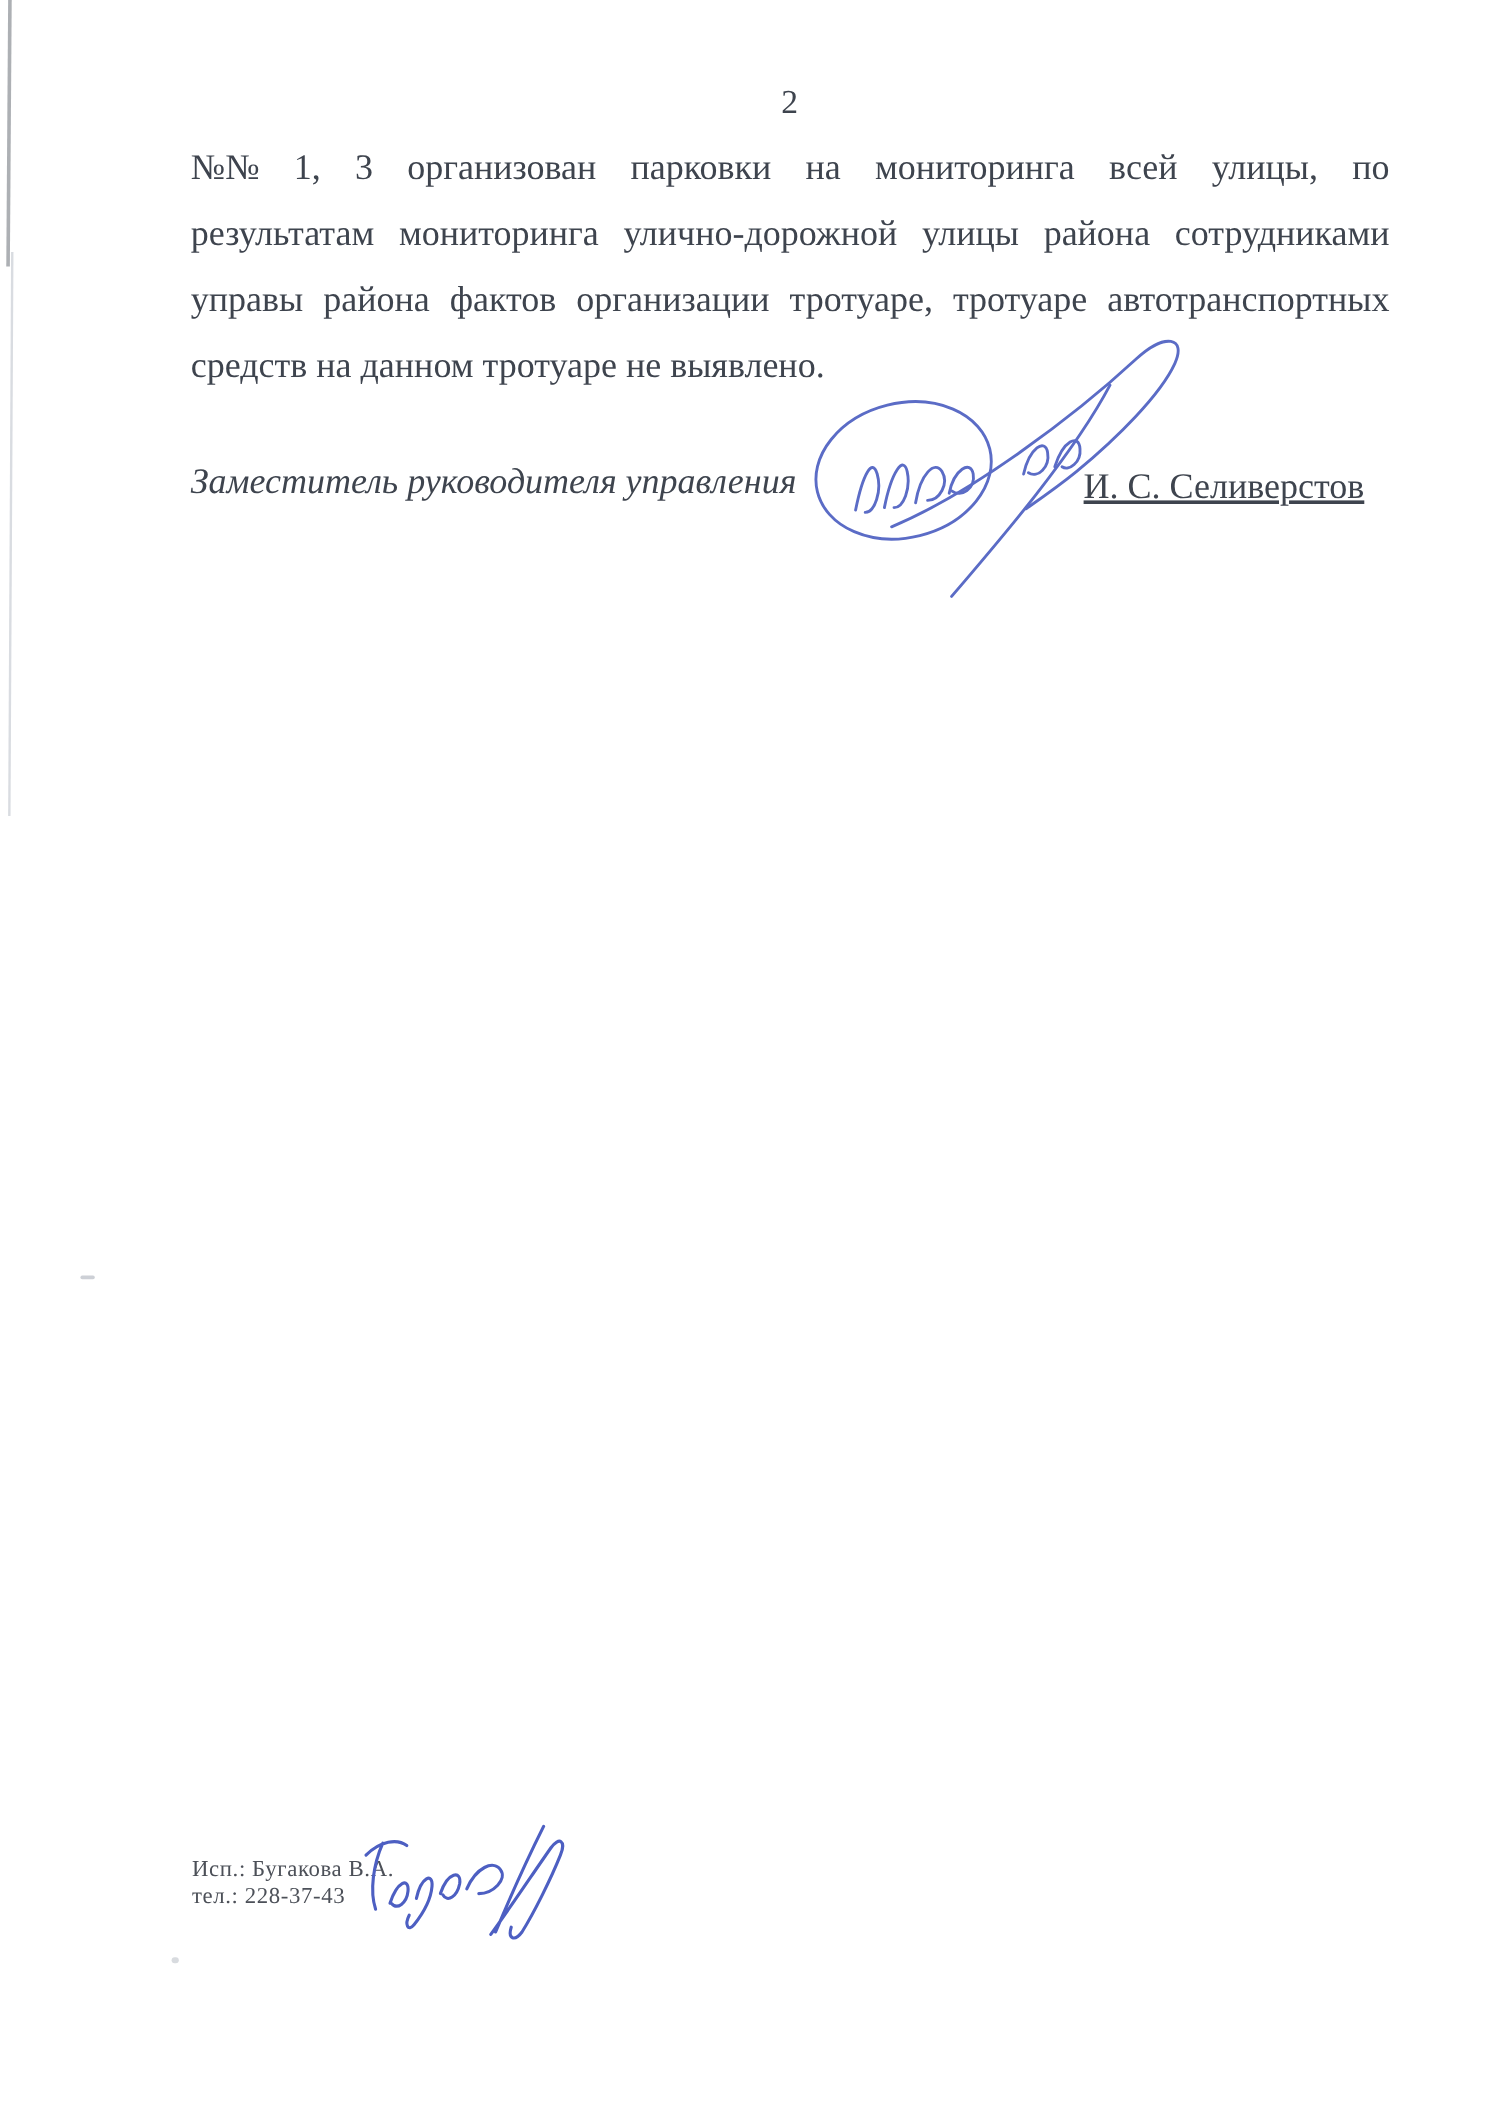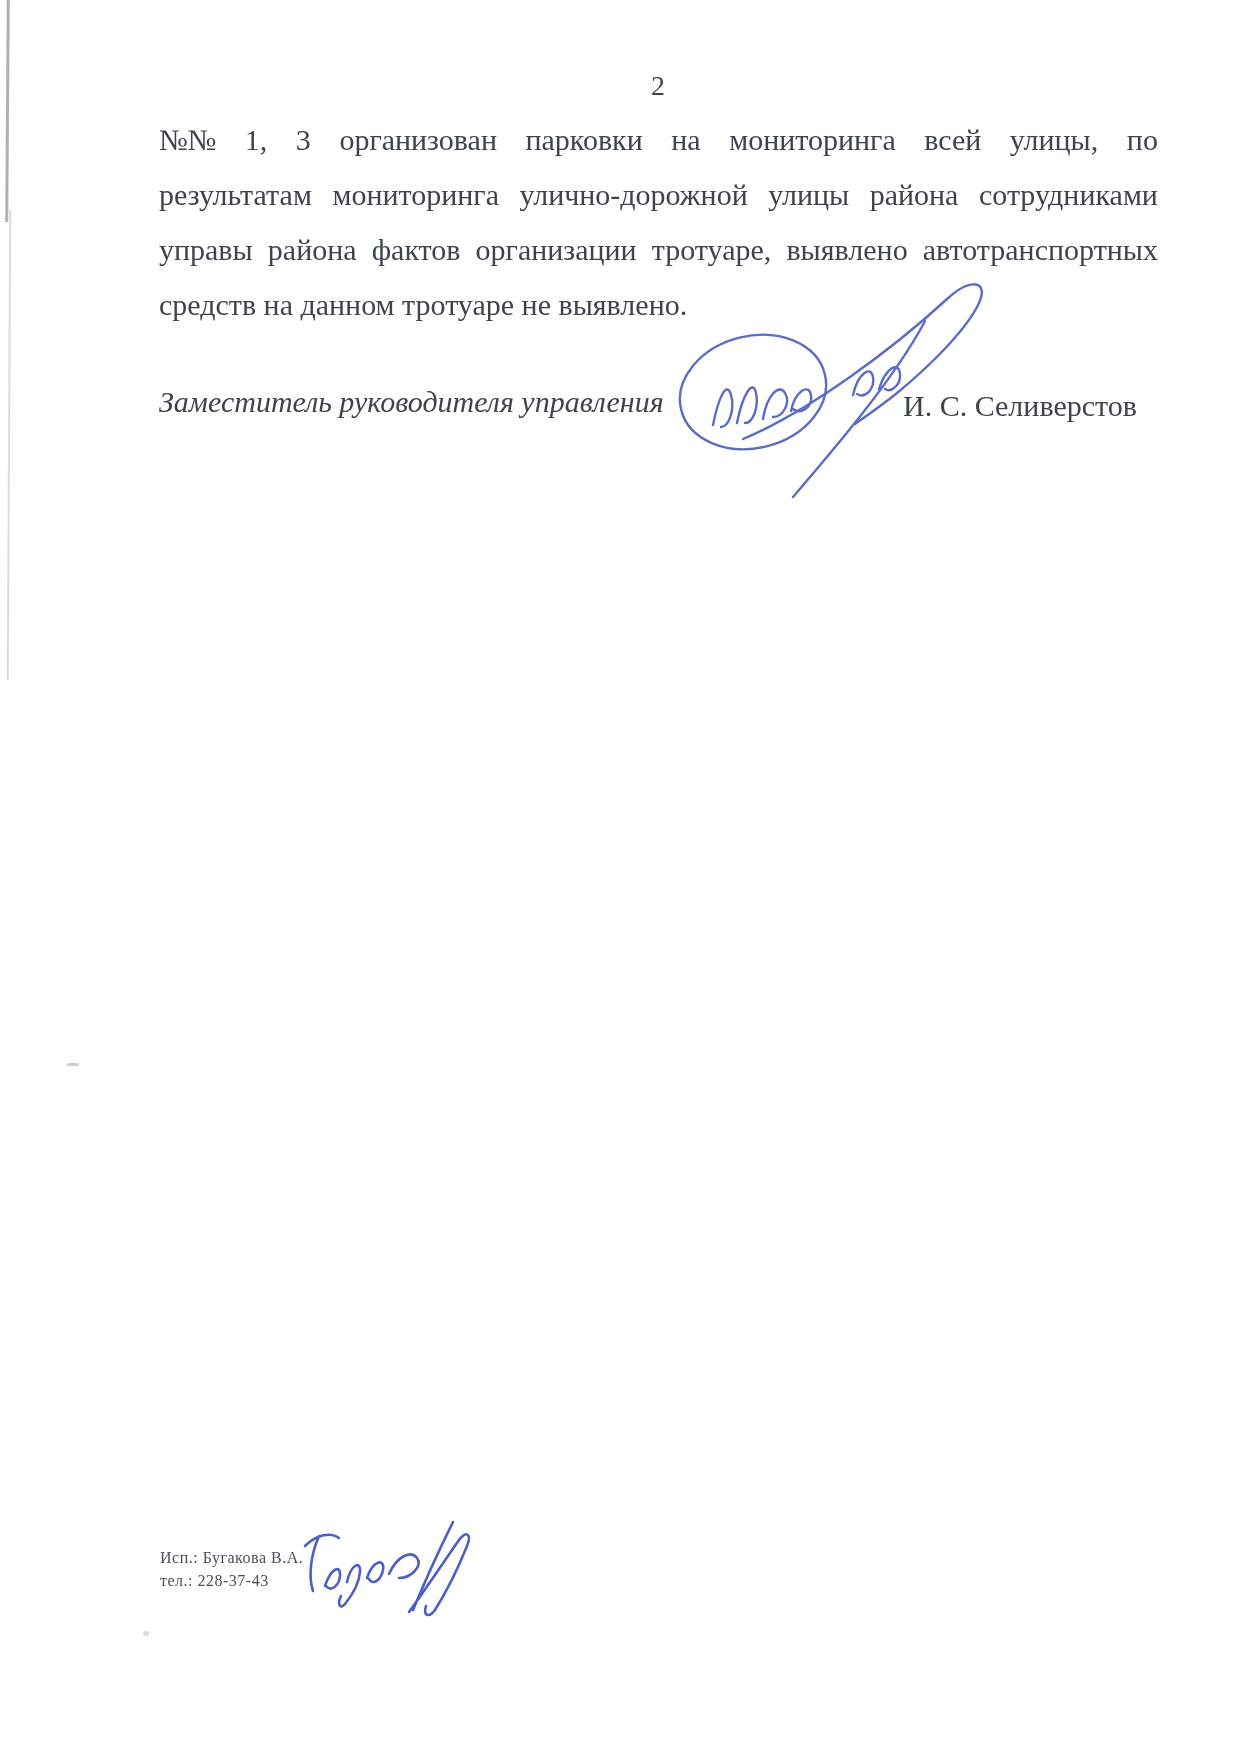--- a/index.html
+++ b/index.html
@@ -29,26 +29,26 @@
     height:55px;line-height:55px;white-space:nowrap;
   }
   .p-line.last{display:block;justify-content:flex-start;}
   
   .signer-title{
     position:absolute;left:159px;top:374px;
     font-size:30px;line-height:55px;white-space:nowrap;font-style:italic;
   }
   .signer-name{
     position:absolute;left:903px;top:378px;
-    font-size:30px;line-height:55px;white-space:nowrap;
+    font-size:30px;line-height:55px;white-space:nowrap;text-decoration:underline;
   }
   
   .footer-block{
     position:absolute;left:160px;top:1546px;
-    font-size:16px;line-height:23px;
+    font-size:19px;line-height:23px;
     color:var(--footer-ink,#4c5058);
     letter-spacing:.5px;
   }
   
   .sig-main{position:absolute;left:595px;top:243px;width:400px;height:260px;}
   .sig-footer{position:absolute;left:293px;top:1516px;width:195px;height:105px;}
   .sig-main path,.sig-main ellipse{
     fill:none;stroke:var(--signature-ink,#5b6cc6);
     stroke-width:2.4;stroke-linecap:round;stroke-linejoin:round;
   }
@@ -100,21 +100,21 @@
         <span>улицы</span>
         <span>района</span>
         <span>сотрудниками</span>
       </div>
     <div class="p-line">
         <span>управы</span>
         <span>района</span>
         <span>фактов</span>
         <span>организации</span>
         <span>тротуаре,</span>
-        <span>выявлено</span>
+        <span>тротуаре</span>
         <span>автотранспортных</span>
       </div>
     <div class="p-line last">средств на данном тротуаре не выявлено.</div>
   </div>
 
   <div class="signer-title">Заместитель руководителя управления</div>
 
   <svg class="sig-main" viewBox="0 0 400 260" xmlns="http://www.w3.org/2000/svg" aria-hidden="true">
     <ellipse cx="158" cy="149" rx="74" ry="56" transform="rotate(-14 158 149)"></ellipse>
     <path d="M 118 182 C 124 152 132 138 136 152 C 140 166 134 184 126 184

